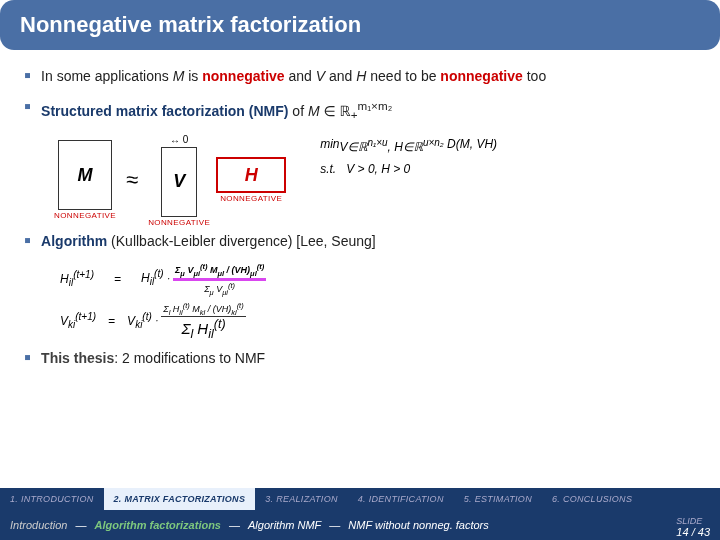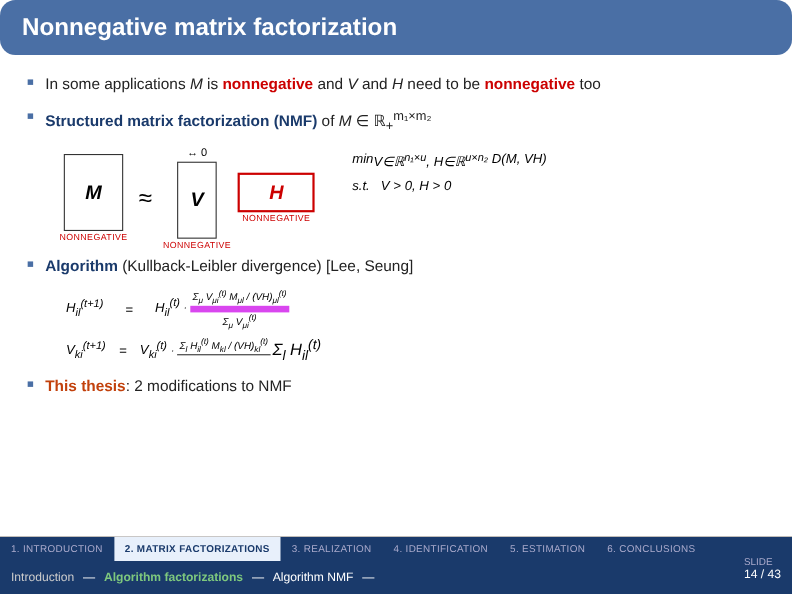--- a/index.html
+++ b/index.html
@@ -93,23 +93,24 @@
       margin: 0 4px;
     }
 
     
     .nav-bar {
       position: absolute;
       bottom: 0;
       left: 0;
       right: 0;
       height: 52px;
-      background: #a16207;
+      background: #fdba74;
       display: flex;
       flex-direction: column;
+      font-style: italic;
     }
 
     .nav-tabs {
       display: flex;
       height: 22px;
       background: #1a3a6b;
     }
 
     .nav-tab {
       font-size: 9px;
@@ -152,33 +153,33 @@
     }
 
     .nav-dash {
       color: #fff;
       font-size: 11px;
     }
 
     .slide-num {
       position: absolute;
       right: 10px;
-      bottom: 12px;
+      bottom: 2px;
       color: #fff;
       font-size: 10px;
     }
 
     .slide-label {
       font-size: 9px;
       color: #aac;
       text-transform: uppercase;
     }
 
     .orange-text {
-      color: #c2410c;
+      color: #404040;
       font-weight: bold;
     }
 
     .update-big {
       margin: 2px 0 6px 30px;
     }
 
     
     .mat-container {
       display: flex;
@@ -266,36 +267,36 @@
     <div style="display:flex; align-items:center; gap:20px; margin-bottom:4px;">
       <span>
         H<sub>il</sub><sup>(t+1)</sup>
       </span>
       <span> = </span>
       <span>
         H<sub>il</sub><sup>(t)</sup>
         <span style="font-size:10px;">
           · 
           <span style="display:inline-flex; flex-direction:column; align-items:center; vertical-align:middle; line-height:1.2;">
-            <span style="border-bottom:6px solid #d946ef; padding:0 2px; font-size:9px;">Σ<sub>μ</sub> V<sub>μi</sub><sup>(t)</sup> M<sub>μl</sub> / (VH)<sub>μl</sub><sup>(t)</sup></span>
+            <span style="border-bottom:3px solid #d946ef; padding:0 2px; font-size:9px;font-weight:bold;">Σ<sub>μ</sub> V<sub>μi</sub><sup>(t)</sup> M<sub>μl</sub> / (VH)<sub>μl</sub><sup>(t)</sup></span>
             <span style="padding:0 2px; font-size:9px;">Σ<sub>μ</sub> V<sub>μi</sub><sup>(t)</sup></span>
           </span>
         </span>
       </span>
     </div>
     <div style="display:flex; align-items:center; gap:12px;font-style:italic;">
       <span>
         V<sub>ki</sub><sup>(t+1)</sup>
       </span>
       <span> = </span>
       <span>
         V<sub>ki</sub><sup>(t)</sup>
         <span style="font-size:10px;">
           · 
-          <span style="display:inline-flex; flex-direction:row; align-items:flex-start; vertical-align:middle; line-height:1.2;">
+          <span style="display:inline-flex; flex-direction:column; align-items:center; vertical-align:middle; line-height:1.2;">
             <span style="border-bottom:1px solid #333; padding:0 2px; font-size:9px;">Σ<sub>l</sub> H<sub>il</sub><sup>(t)</sup> M<sub>kl</sub> / (VH)<sub>kl</sub><sup>(t)</sup></span>
             <span style="padding:0 2px; font-size:15px;">Σ<sub>l</sub> H<sub>il</sub><sup>(t)</sup></span>
           </span>
         </span>
       </span>
     </div>
   </div>
 
   <div class="bullet-item" style="margin-top:6px;">
     <span class="bullet">▪</span>
@@ -328,19 +329,20 @@
     </div>
   </div>
 
   <div class="nav-bottom">
     <span class="nav-bottom-item intro">Introduction</span>
     <span class="nav-dash">—</span>
     <span class="nav-bottom-item green">Algorithm factorizations</span>
     <span class="nav-dash">—</span>
     <span class="nav-bottom-item">Algorithm NMF</span>
     <span class="nav-dash">—</span>
+    <span class="nav-bottom-item">NMF without nonneg. factors</span>
 
     <div class="slide-num">
       <div class="slide-label">SLIDE</div>
       <div style="color:#fff; font-size:11px; text-align:right;">14 / 43</div>
     </div>
   </div>
 </div>
 
 </body></html>

